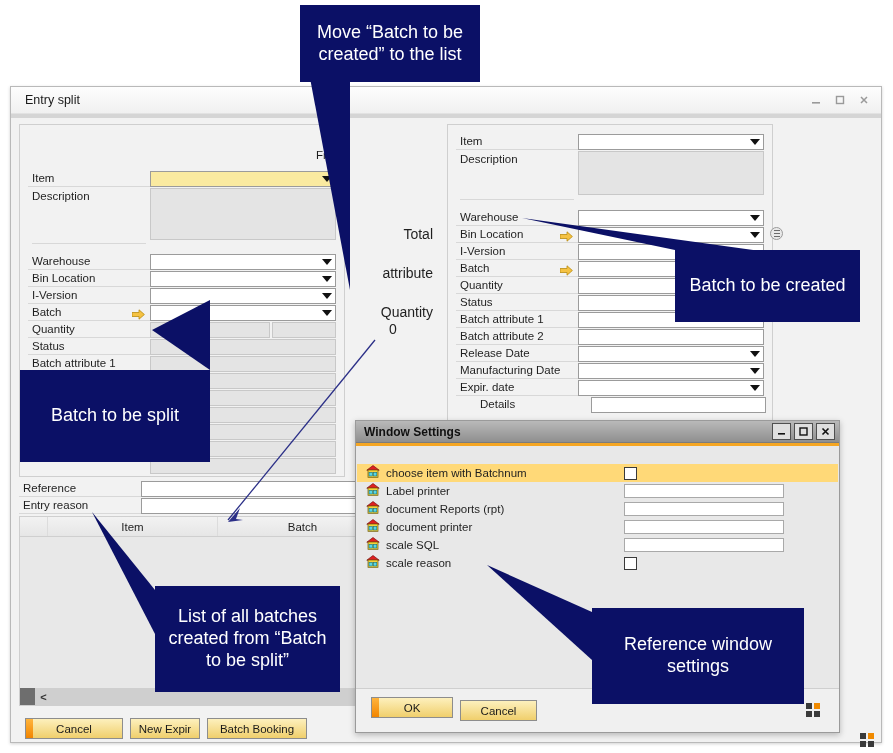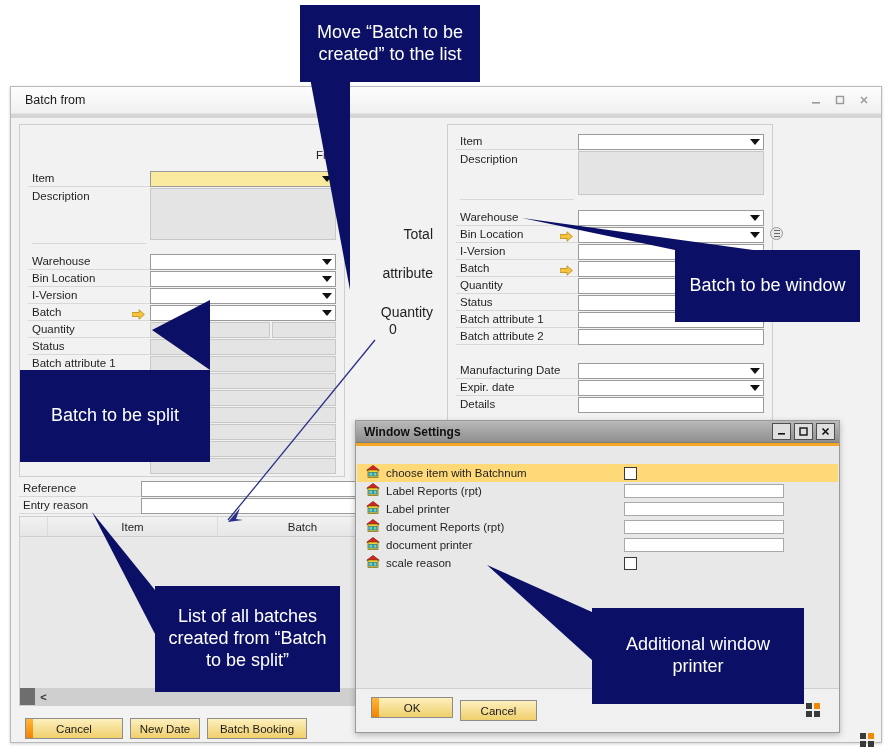--- a/index.html
+++ b/index.html
@@ -219,21 +219,21 @@
   svg.tailsvg { position: absolute; overflow: visible; }
 </style>
 </head>
 <body>
 
 <div id="root">
 
   <div class="window" id="main-window">
 
     <div class="titlebar">
-      <div class="title">Batch from</div>
+      <div class="title">Entry split</div>
       <div class="win-btns">
         <div class="win-btn">
           <svg width="12" height="12" viewBox="0 0 12 12">
               <rect x="2" y="8" width="8" height="1.6" fill="#9a9a9a"></rect>
             </svg>
         </div>
         <div class="win-btn">
           <svg width="12" height="12" viewBox="0 0 12 12">
               <rect x="2.5" y="2.5" width="7" height="7" fill="none" stroke="#9a9a9a" stroke-width="1.4"></rect>
             </svg>
@@ -407,37 +407,43 @@
         <div class="frow" style="top:186px; width:310px;">
           <div class="flabel">Batch attribute 1</div>
           <div class="fctrl" style="width:186px;"></div>
         </div>
 
         <div class="frow" style="top:203px; width:310px;">
           <div class="flabel">Batch attribute 2</div>
           <div class="fctrl" style="width:186px;"></div>
         </div>
 
+        <div class="frow" style="top:220px; width:310px;">
+          <div class="flabel">Release Date</div>
+          <div class="fctrl" style="width:186px;">
+              <div class="caret"></div>
+            </div>
+        </div>
 
         <div class="frow" style="top:237px; width:310px;">
           <div class="flabel">Manufacturing Date</div>
           <div class="fctrl" style="width:186px;">
               <div class="caret"></div>
             </div>
         </div>
 
         <div class="frow" style="top:254px; width:310px;">
           <div class="flabel">Expir. date</div>
           <div class="fctrl" style="width:186px;">
               <div class="caret"></div>
             </div>
         </div>
 
         <div class="frow" style="top:271px; width:310px;">
-          <div class="flabel" style="border-bottom:none;">Details</div>
+          <div class="flabel" style="border-bottom:none;margin-left:20px;">Details</div>
           <div class="fctrl" style="width:186px;"></div>
         </div>
       </div>
 
       <div class="center-lbl" style="left:342px; top:108px;">Total</div>
       <div class="center-lbl" style="left:342px; top:147px;">attribute</div>
       <div class="center-lbl" style="left:342px; top:186px;">Quantity</div>
       <div class="center-lbl" style="left:342px; top:203px; text-align:center;">0</div>
       <div id="btn-split">split</div>
 
@@ -464,21 +470,21 @@
           <div class="arrow-l">&lt;</div>
           <div class="track"></div>
           <div class="arrow-r">&gt;</div>
         </div>
       </div>
 
       <div class="btn-amber default" style="left:14px; top:600px; width:98px;">
         <span>Cancel</span>
       </div>
       <div class="btn-amber" style="left:119px; top:600px; width:70px;">
-        <span>New Date</span>
+        <span>New Expir</span>
       </div>
       <div class="btn-amber" style="left:196px; top:600px; width:100px;">
         <span>Batch Booking</span>
       </div>
 
       <div class="grip" style="left:849px; top:615px;">
         <s class="tl" style="left:0; top:0;"></s>
         <s class="tr" style="left:8px; top:0;"></s>
         <s style="left:0; top:8px;"></s>
         <s style="left:8px; top:8px;"></s>
@@ -518,32 +524,20 @@
                 <path d="M7 0.5 L13.2 5.2 H0.8 Z" fill="#e02020" stroke="#7a0d0d" stroke-width="0.7"></path>
                 <rect x="2" y="5" width="10" height="7.3" fill="#f5d23a" stroke="#6d5a08" stroke-width="0.7"></rect>
                 <rect x="3" y="7.4" width="3.4" height="3.6" fill="#56d6e6" stroke="#14707f" stroke-width="0.6"></rect>
                 <rect x="7.4" y="7.4" width="3.4" height="3.6" fill="#56d6e6" stroke="#14707f" stroke-width="0.6"></rect>
               </svg>
           </span>
           <span class="lbl">choose item with Batchnum</span>
           <span class="ws-check"></span>
         </div>
 
-        <div class="ws-row">
-          <span class="house">
-            <svg width="14" height="13" viewBox="0 0 14 13">
-                <path d="M7 0.5 L13.2 5.2 H0.8 Z" fill="#e02020" stroke="#7a0d0d" stroke-width="0.7"></path>
-                <rect x="2" y="5" width="10" height="7.3" fill="#f5d23a" stroke="#6d5a08" stroke-width="0.7"></rect>
-                <rect x="3" y="7.4" width="3.4" height="3.6" fill="#56d6e6" stroke="#14707f" stroke-width="0.6"></rect>
-                <rect x="7.4" y="7.4" width="3.4" height="3.6" fill="#56d6e6" stroke="#14707f" stroke-width="0.6"></rect>
-              </svg>
-          </span>
-          <span class="lbl">Label Reports (rpt)</span>
-          <span class="ws-field"></span>
-        </div>
 
         <div class="ws-row">
           <span class="house">
             <svg width="14" height="13" viewBox="0 0 14 13">
                 <path d="M7 0.5 L13.2 5.2 H0.8 Z" fill="#e02020" stroke="#7a0d0d" stroke-width="0.7"></path>
                 <rect x="2" y="5" width="10" height="7.3" fill="#f5d23a" stroke="#6d5a08" stroke-width="0.7"></rect>
                 <rect x="3" y="7.4" width="3.4" height="3.6" fill="#56d6e6" stroke="#14707f" stroke-width="0.6"></rect>
                 <rect x="7.4" y="7.4" width="3.4" height="3.6" fill="#56d6e6" stroke="#14707f" stroke-width="0.6"></rect>
               </svg>
           </span>
@@ -570,20 +564,32 @@
                 <path d="M7 0.5 L13.2 5.2 H0.8 Z" fill="#e02020" stroke="#7a0d0d" stroke-width="0.7"></path>
                 <rect x="2" y="5" width="10" height="7.3" fill="#f5d23a" stroke="#6d5a08" stroke-width="0.7"></rect>
                 <rect x="3" y="7.4" width="3.4" height="3.6" fill="#56d6e6" stroke="#14707f" stroke-width="0.6"></rect>
                 <rect x="7.4" y="7.4" width="3.4" height="3.6" fill="#56d6e6" stroke="#14707f" stroke-width="0.6"></rect>
               </svg>
           </span>
           <span class="lbl">document printer</span>
           <span class="ws-field"></span>
         </div>
 
+        <div class="ws-row">
+          <span class="house">
+            <svg width="14" height="13" viewBox="0 0 14 13">
+                <path d="M7 0.5 L13.2 5.2 H0.8 Z" fill="#e02020" stroke="#7a0d0d" stroke-width="0.7"></path>
+                <rect x="2" y="5" width="10" height="7.3" fill="#f5d23a" stroke="#6d5a08" stroke-width="0.7"></rect>
+                <rect x="3" y="7.4" width="3.4" height="3.6" fill="#56d6e6" stroke="#14707f" stroke-width="0.6"></rect>
+                <rect x="7.4" y="7.4" width="3.4" height="3.6" fill="#56d6e6" stroke="#14707f" stroke-width="0.6"></rect>
+              </svg>
+          </span>
+          <span class="lbl">scale SQL</span>
+          <span class="ws-field"></span>
+        </div>
 
         <div class="ws-row">
           <span class="house">
             <svg width="14" height="13" viewBox="0 0 14 13">
                 <path d="M7 0.5 L13.2 5.2 H0.8 Z" fill="#e02020" stroke="#7a0d0d" stroke-width="0.7"></path>
                 <rect x="2" y="5" width="10" height="7.3" fill="#f5d23a" stroke="#6d5a08" stroke-width="0.7"></rect>
                 <rect x="3" y="7.4" width="3.4" height="3.6" fill="#56d6e6" stroke="#14707f" stroke-width="0.6"></rect>
                 <rect x="7.4" y="7.4" width="3.4" height="3.6" fill="#56d6e6" stroke="#14707f" stroke-width="0.6"></rect>
               </svg>
           </span>
@@ -617,28 +623,28 @@
     <polygon points="592,612 592,660 487,565" fill="#0b1066"></polygon>
     <line x1="375" y1="340" x2="228" y2="520" stroke="#2b2f87" stroke-width="1.3"></line>
     <polygon points="228,522 240,508 236,519 243,520" fill="#2b2f87"></polygon>
   </svg>
 
   <div class="callout" style="left:300px; top:5px; width:180px; height:77px; font-size:18px;">
     <span>Move “Batch to be created” to the list</span>
   </div>
 
   <div class="callout" style="left:675px; top:250px; width:185px; height:72px; font-size:18px;">
-    <span>Batch to be window</span>
+    <span>Batch to be created</span>
   </div>
 
   <div class="callout" style="left:20px; top:370px; width:190px; height:92px; font-size:18px;">
     <span>Batch to be split</span>
   </div>
 
   <div class="callout" style="left:155px; top:586px; width:185px; height:106px; font-size:18px;">
     <span>List of all batches created from “Batch to be split”</span>
   </div>
 
   <div class="callout" style="left:592px; top:608px; width:212px; height:96px; font-size:18px;">
-    <span>Additional window printer</span>
+    <span>Reference window settings</span>
   </div>
 
 </div>
 
 </body></html>

